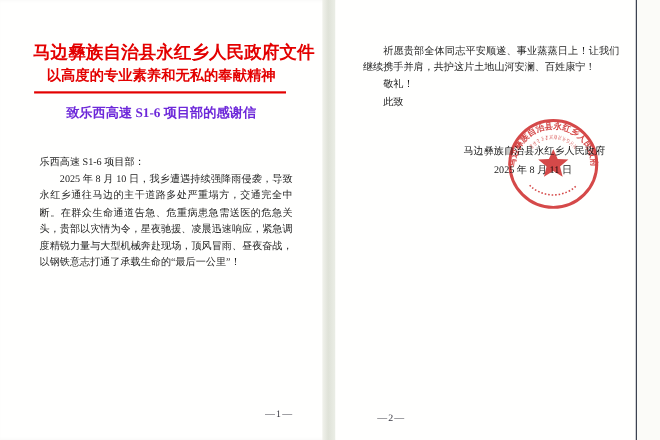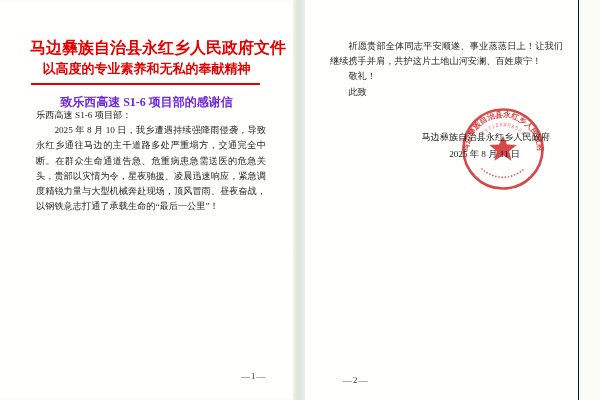--- a/index.html
+++ b/index.html
@@ -32,21 +32,21 @@
     white-space:nowrap;overflow:hidden;
   }
   .red-rule{position:absolute;top:83px;left:31px;width:229px;height:2px;background:#e30000;}
   .letter-title{
     position:absolute;top:94px;left:0;width:293px;
     text-align:center;font-size:12px;font-weight:bold;color:#6d28d9;
   }
 
   
   .body1{
-    position:absolute;top:108px;left:36px;width:230px;
+    position:absolute;top:140px;left:36px;width:230px;
     font-size:9.2px;line-height:15.2px;color:#1e1e1e;
     text-align:justify;
   }
   .body1 p,.body2 p{margin:0;}
   .para{text-indent:2em;}
   .salutation{text-indent:0;}
   .pagenum{position:absolute;font-size:9px;color:#3a3a44;letter-spacing:1px;}
   .pagenum-1{top:371px;left:241px;}
   .pagenum-2{top:375px;left:38px;}
 

